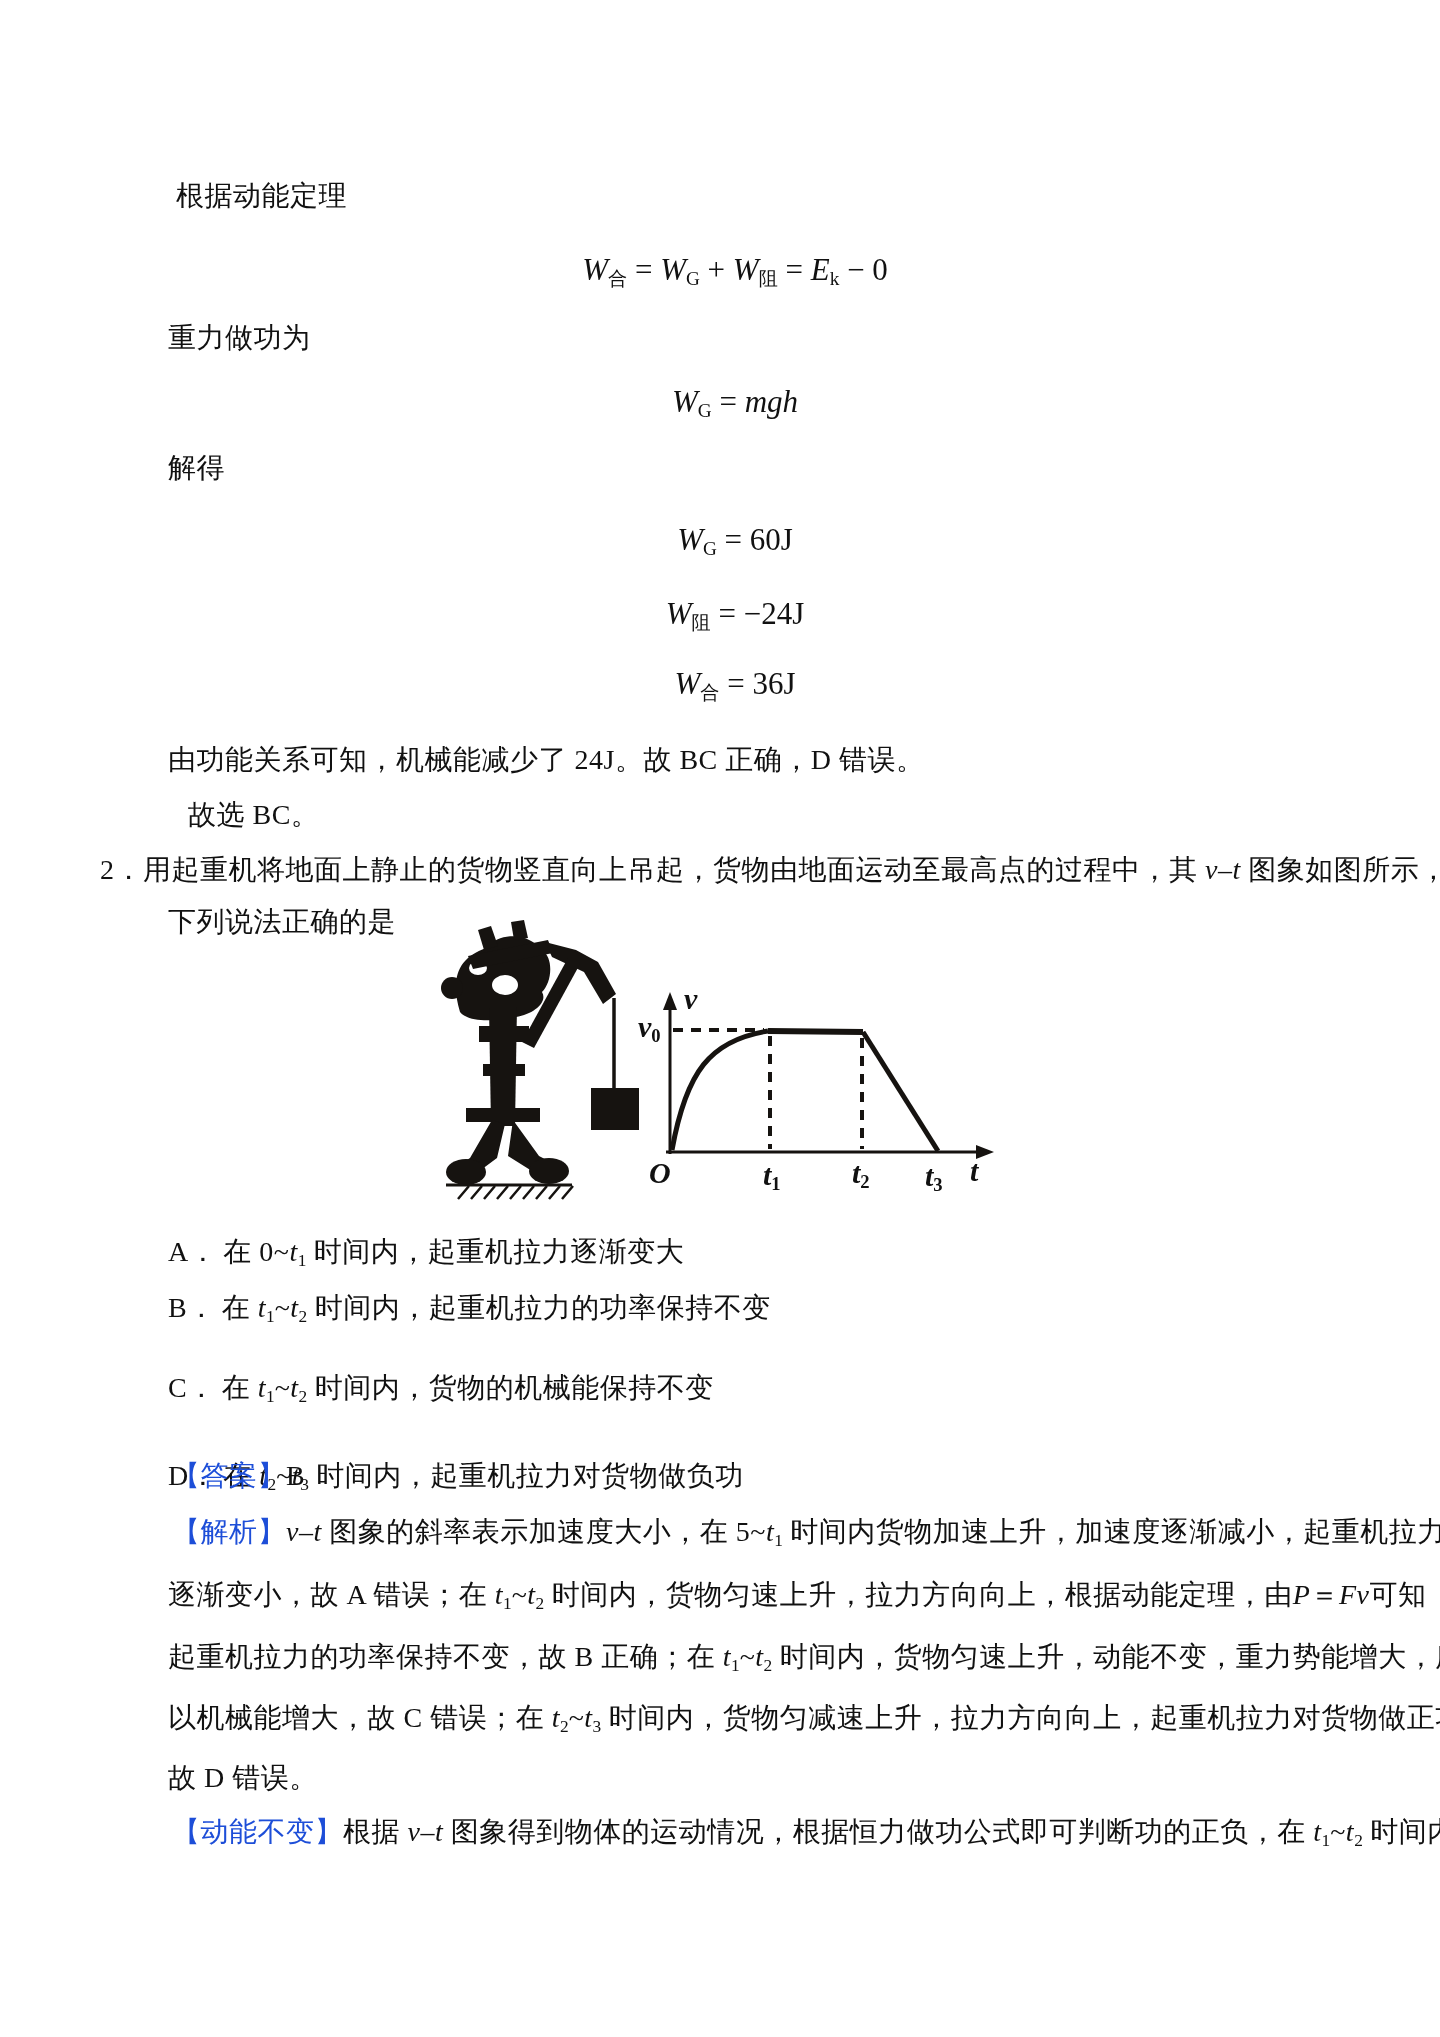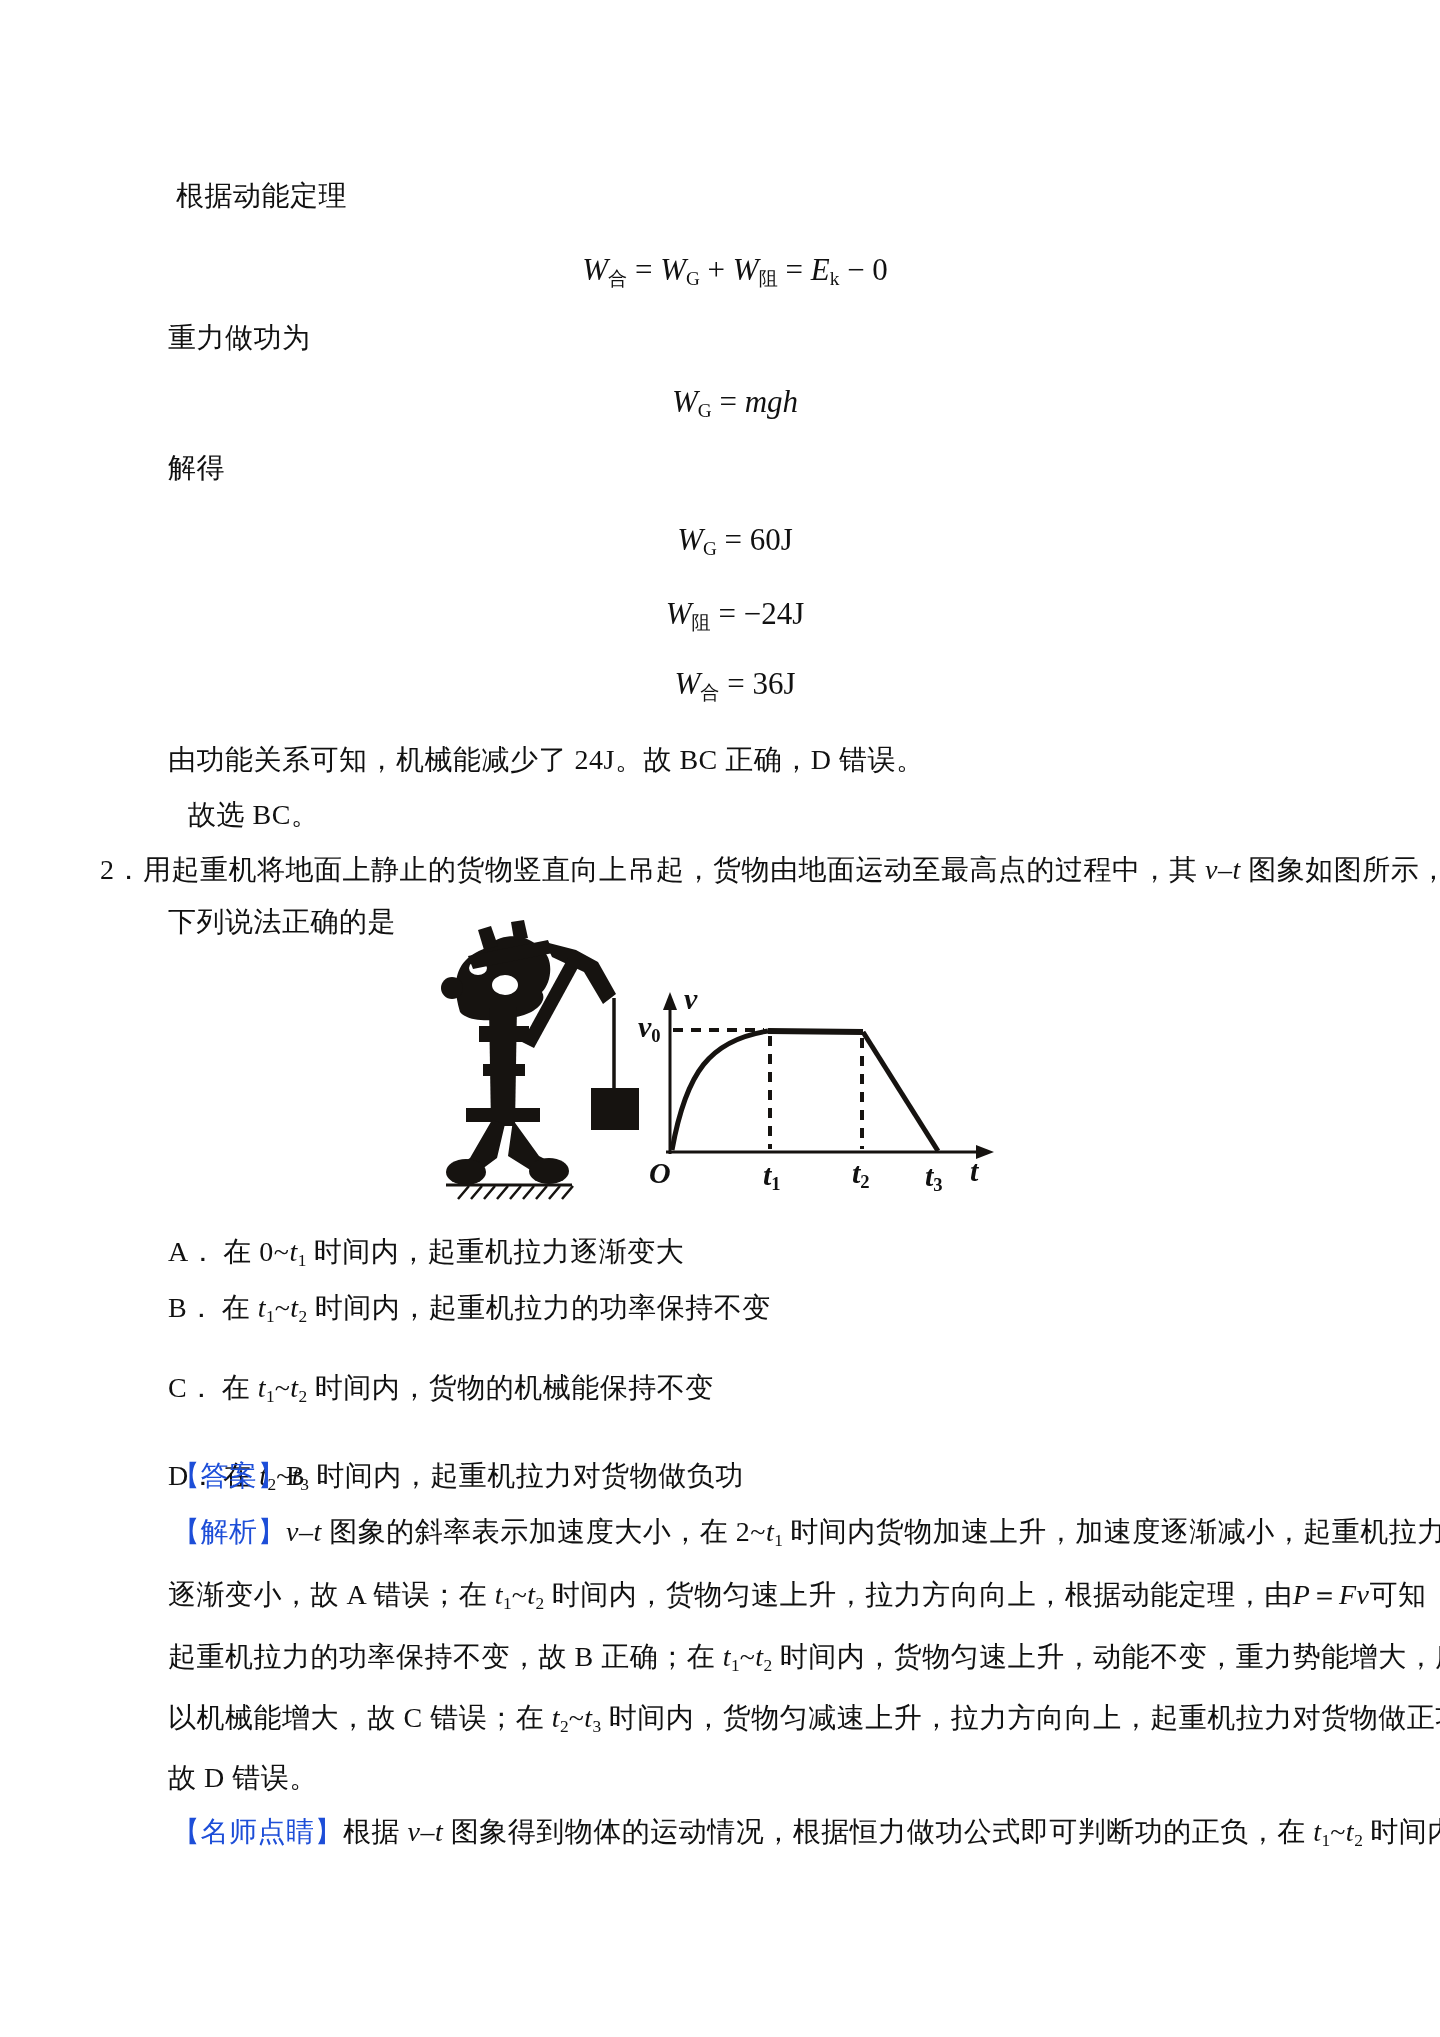--- a/index.html
+++ b/index.html
@@ -121,19 +121,19 @@
 </div>
 <div class="line" style="left:168px;top:1344px;margin-top:24px;">
   <span class="opt-label">C．</span><span><span>在 </span><span class="seg-i">t</span><span class="seg-sub">1</span><span>~</span><span class="seg-i">t</span><span class="seg-sub">2</span><span> 时间内，货物的机械能保持不变</span></span>
 </div>
 <div class="line" style="left:168px;top:1456px;text-align:center;">
   <span class="opt-label">D．</span><span><span>在 </span><span class="seg-i">t</span><span class="seg-sub">2</span><span>~</span><span class="seg-i">t</span><span class="seg-sub">3</span><span> 时间内，起重机拉力对货物做负功</span></span>
 </div>
 
 <div class="line" style="left:172px;top:1456px;"><span class="seg-r">【答案】</span><span>B</span></div>
 
-<div class="line" style="left:172px;top:1512px;"><span class="seg-r">【解析】</span><span class="seg-i">v</span><span>–</span><span class="seg-i">t</span><span> 图象的斜率表示加速度大小，在 2~</span><span class="seg-i">t</span><span class="seg-sub">1</span><span> 时间内货物加速上升，加速度逐渐减小，起重机拉力</span></div>
+<div class="line" style="left:172px;top:1512px;"><span class="seg-r">【解析】</span><span class="seg-i">v</span><span>–</span><span class="seg-i">t</span><span> 图象的斜率表示加速度大小，在 5~</span><span class="seg-i">t</span><span class="seg-sub">1</span><span> 时间内货物加速上升，加速度逐渐减小，起重机拉力</span></div>
 <div class="line" style="left:168px;top:1575px;"><span>逐渐变小，故 A 错误；在 </span><span class="seg-i">t</span><span class="seg-sub">1</span><span>~</span><span class="seg-i">t</span><span class="seg-sub">2</span><span> 时间内，货物匀速上升，拉力方向向上，根据动能定理，由</span><span class="seg-i">P</span><span>＝</span><span class="seg-i">Fv</span><span>可知</span></div>
 <div class="line" style="left:168px;top:1637px;"><span>起重机拉力的功率保持不变，故 B 正确；在 </span><span class="seg-i">t</span><span class="seg-sub">1</span><span>~</span><span class="seg-i">t</span><span class="seg-sub">2</span><span> 时间内，货物匀速上升，动能不变，重力势能增大，所</span></div>
 <div class="line" style="left:168px;top:1698px;"><span>以机械能增大，故 C 错误；在 </span><span class="seg-i">t</span><span class="seg-sub">2</span><span>~</span><span class="seg-i">t</span><span class="seg-sub">3</span><span> 时间内，货物匀减速上升，拉力方向向上，起重机拉力对货物做正功，</span></div>
 <div class="line" style="left:168px;top:1758px;"><span>故 D 错误。</span></div>
 
-<div class="line" style="left:172px;top:1812px;"><span class="seg-r">【名师点睛】</span><span>根据 </span><span class="seg-i">v</span><span>–</span><span class="seg-i">t</span><span> 图象得到物体的运动情况，根据恒力做功公式即可判断功的正负，在 </span><span class="seg-i">t</span><span class="seg-sub">1</span><span>~</span><span class="seg-i">t</span><span class="seg-sub">2</span><span> 时间内，</span></div>
+<div class="line" style="left:172px;top:1812px;"><span class="seg-r">【动能不变】</span><span>根据 </span><span class="seg-i">v</span><span>–</span><span class="seg-i">t</span><span> 图象得到物体的运动情况，根据恒力做功公式即可判断功的正负，在 </span><span class="seg-i">t</span><span class="seg-sub">1</span><span>~</span><span class="seg-i">t</span><span class="seg-sub">2</span><span> 时间内，</span></div>
 
 </body></html>

